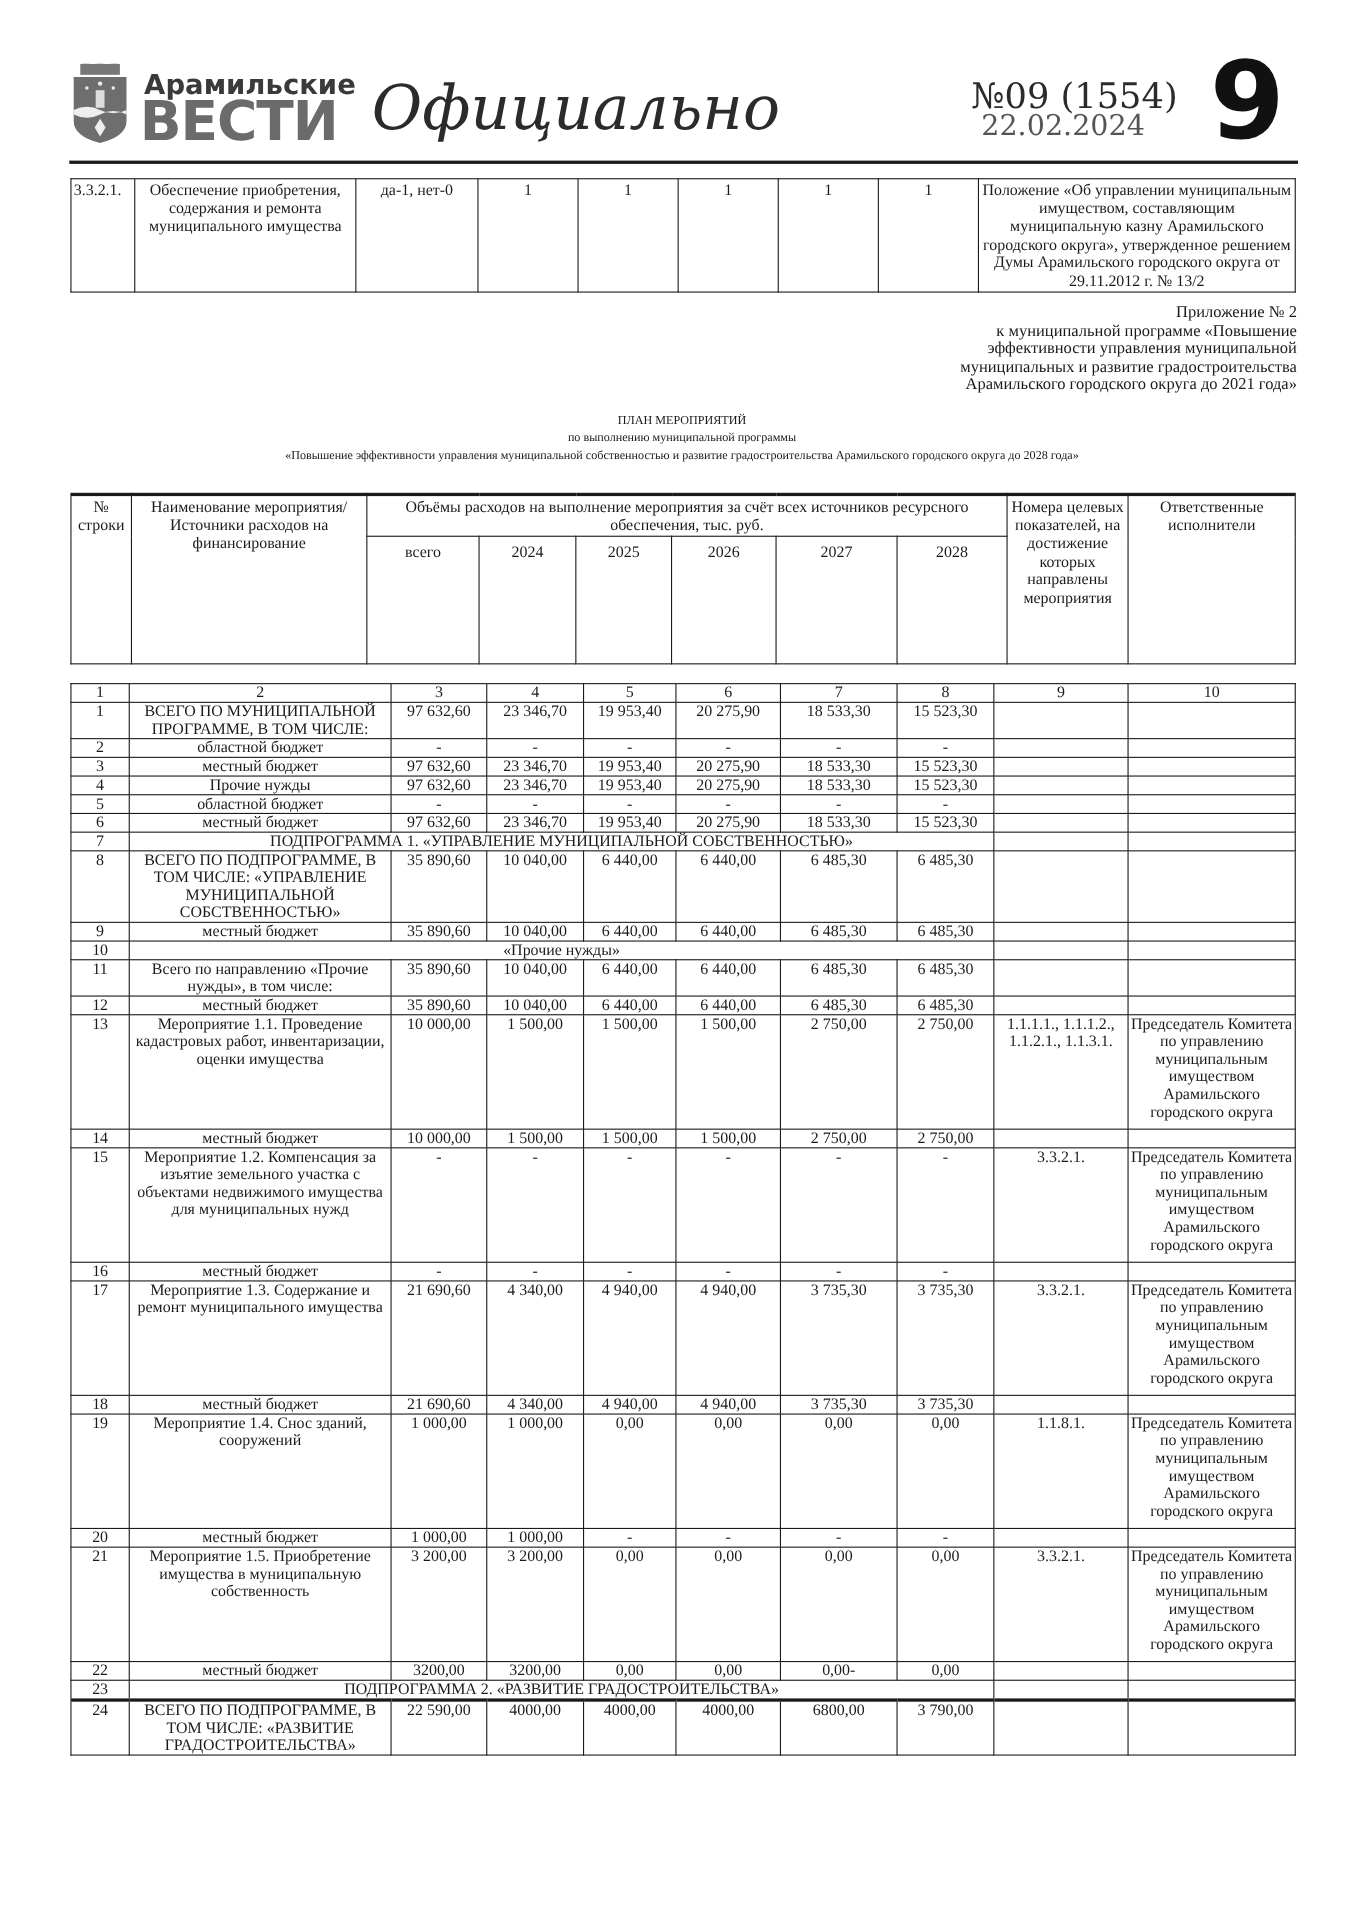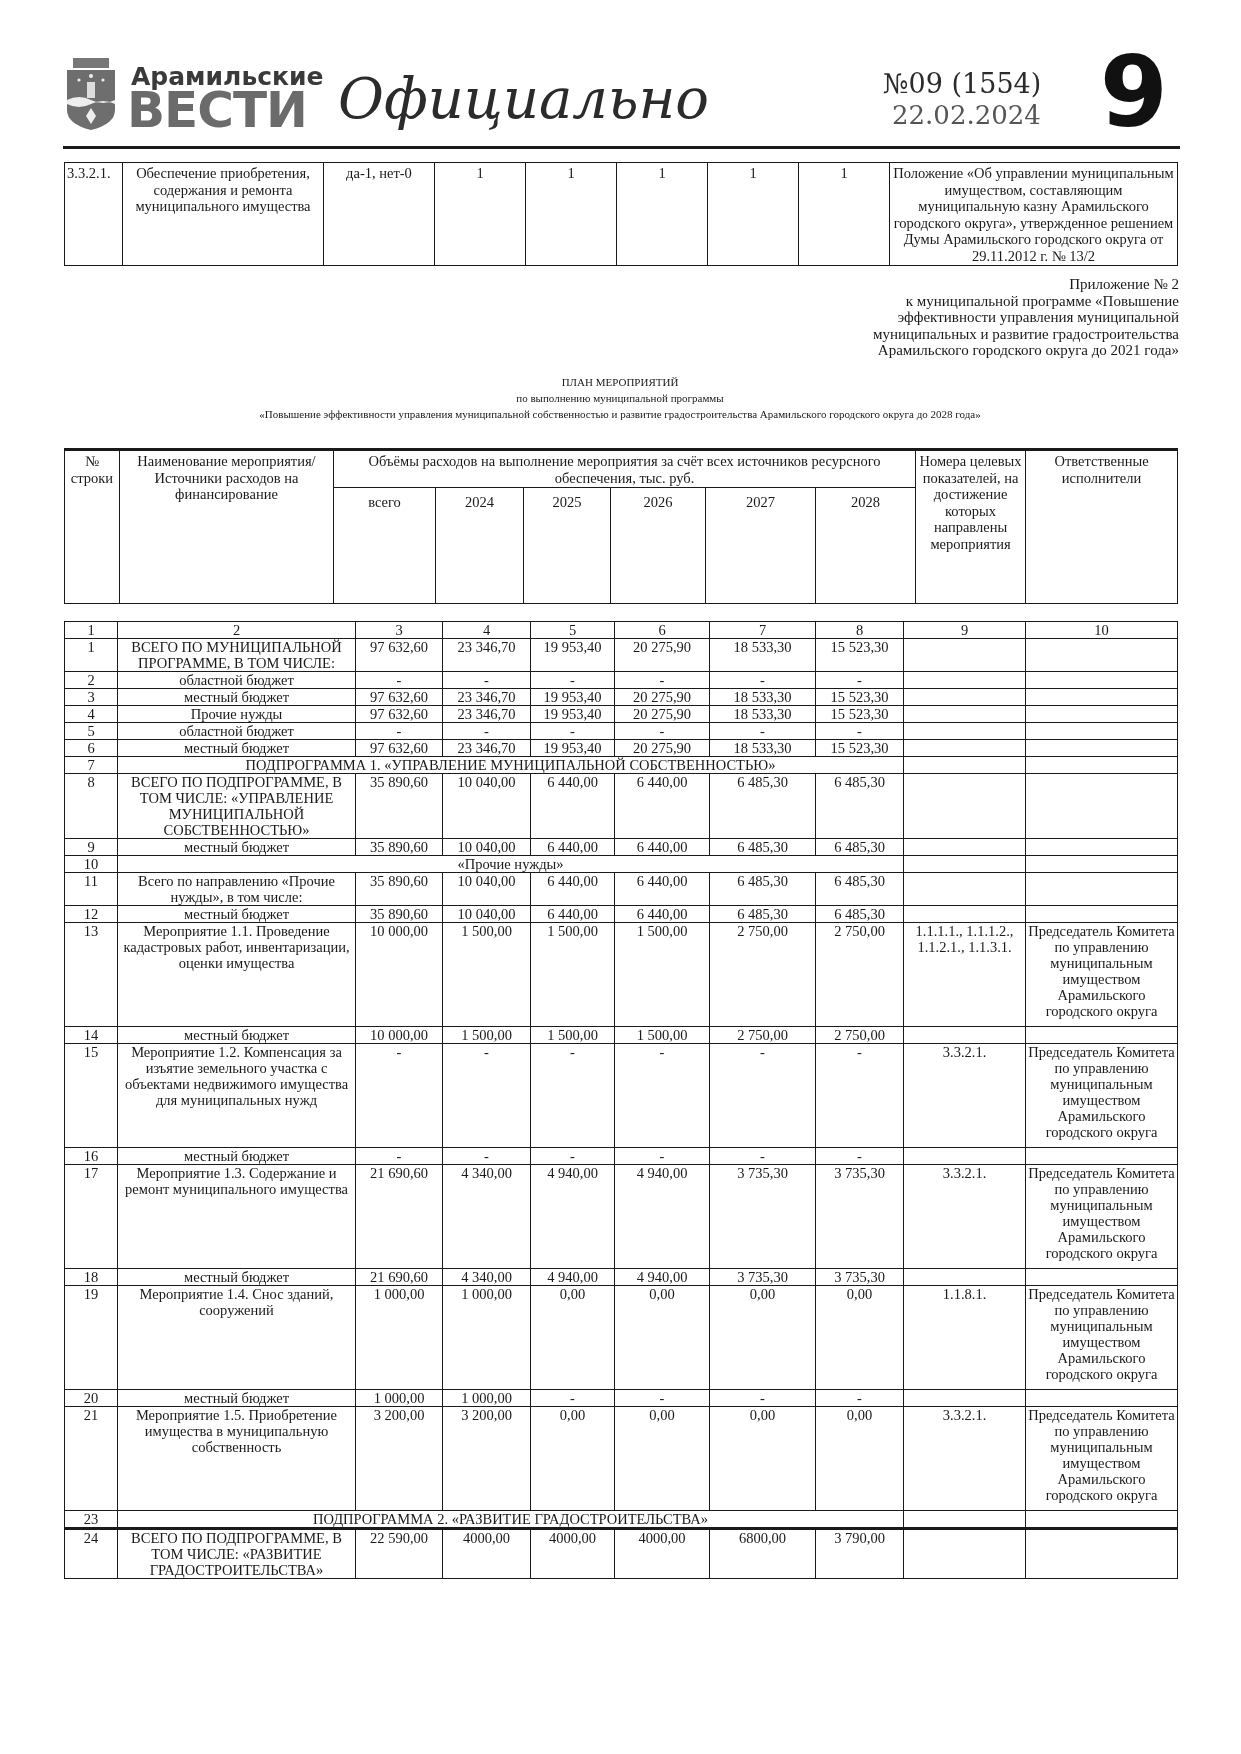--- a/index.html
+++ b/index.html
@@ -4,21 +4,21 @@
 <style>
   html, body { margin: 0; padding: 0; background: #ffffff; }
   body { width: 1241px; height: 1754px; position: relative; overflow: hidden; color: #1a1a1a; font-family: "Liberation Serif", "DejaVu Serif", serif; }
 
   
   .masthead { position: absolute; left: 63px; top: 40px; width: 1117px; height: 108px; }
   .logo { position: absolute; left: 2px; top: 18px; width: 52px; height: 72px; }
   .brand-top { position: absolute; left: 68px; top: 22px; font-family: "DejaVu Sans", sans-serif; font-weight: bold; font-size: 25px; color: #3a3a3a; letter-spacing: 0px; }
   .brand-main { position: absolute; left: 64px; top: 44px; font-family: "DejaVu Sans", sans-serif; font-weight: bold; font-size: 50px; color: #6b6b6b; letter-spacing: -1px; line-height: 52px; }
   .section-title { position: absolute; left: 275px; top: 26px; font-family: "DejaVu Serif", serif; font-style: italic; font-size: 56px; color: #2b2b2b; }
-  .issue-no { position: absolute; left: 820px; top: 28px; font-family: "DejaVu Serif", serif; font-size: 27px; color: #2b2b2b; }
+  .issue-no { position: absolute; left: 820px; top: 28px; font-family: "DejaVu Serif", serif; font-size: 32px; color: #2b2b2b; }
   .issue-date { position: absolute; left: 829px; top: 60px; font-family: "DejaVu Serif", serif; font-size: 26px; color: #555; }
   .page-no { position: absolute; right: 12px; top: 2px; font-family: "DejaVu Sans", sans-serif; font-weight: bold; font-size: 98px; color: #111; line-height: 100px; }
   .masthead-rule { position: absolute; left: 0; top: 106px; width: 1117px; height: 3px; background: #1a1a1a; }
 
   table { border-collapse: collapse; table-layout: fixed; }
   td, th { border: 1px solid #1a1a1a; font-size: 14.5px; line-height: 16.5px; padding: 0 2px; vertical-align: top; text-align: center; font-weight: normal; }
 
   
   .top-table { position: absolute; left: 64px; top: 162px; width: 1113px; }
   .top-table td { height: 100px; padding-top: 2px; }
@@ -397,20 +397,32 @@
         <td>3 200,00</td>
         <td>3 200,00</td>
         <td>0,00</td>
         <td>0,00</td>
         <td>0,00</td>
         <td>0,00</td>
         <td>3.3.2.1.</td>
         <td>Председатель Комитета по управлению муниципальным имуществом Арамильского городского округа</td>
       </tr>
       <tr>
+        <td>22</td>
+        <td>местный бюджет</td>
+        <td>3200,00</td>
+        <td>3200,00</td>
+        <td>0,00</td>
+        <td>0,00</td>
+        <td>0,00-</td>
+        <td>0,00</td>
+        <td></td>
+        <td></td>
+      </tr>
+      <tr>
         <td>23</td>
         <td colspan="7">ПОДПРОГРАММА 2. «РАЗВИТИЕ ГРАДОСТРОИТЕЛЬСТВА»</td>
         <td></td>
         <td></td>
       </tr>
       <tr class="thick-top">
         <td>24</td>
         <td>ВСЕГО ПО ПОДПРОГРАММЕ, В ТОМ ЧИСЛЕ: «РАЗВИТИЕ ГРАДОСТРОИТЕЛЬСТВА»</td>
         <td>22 590,00</td>
         <td>4000,00</td>

